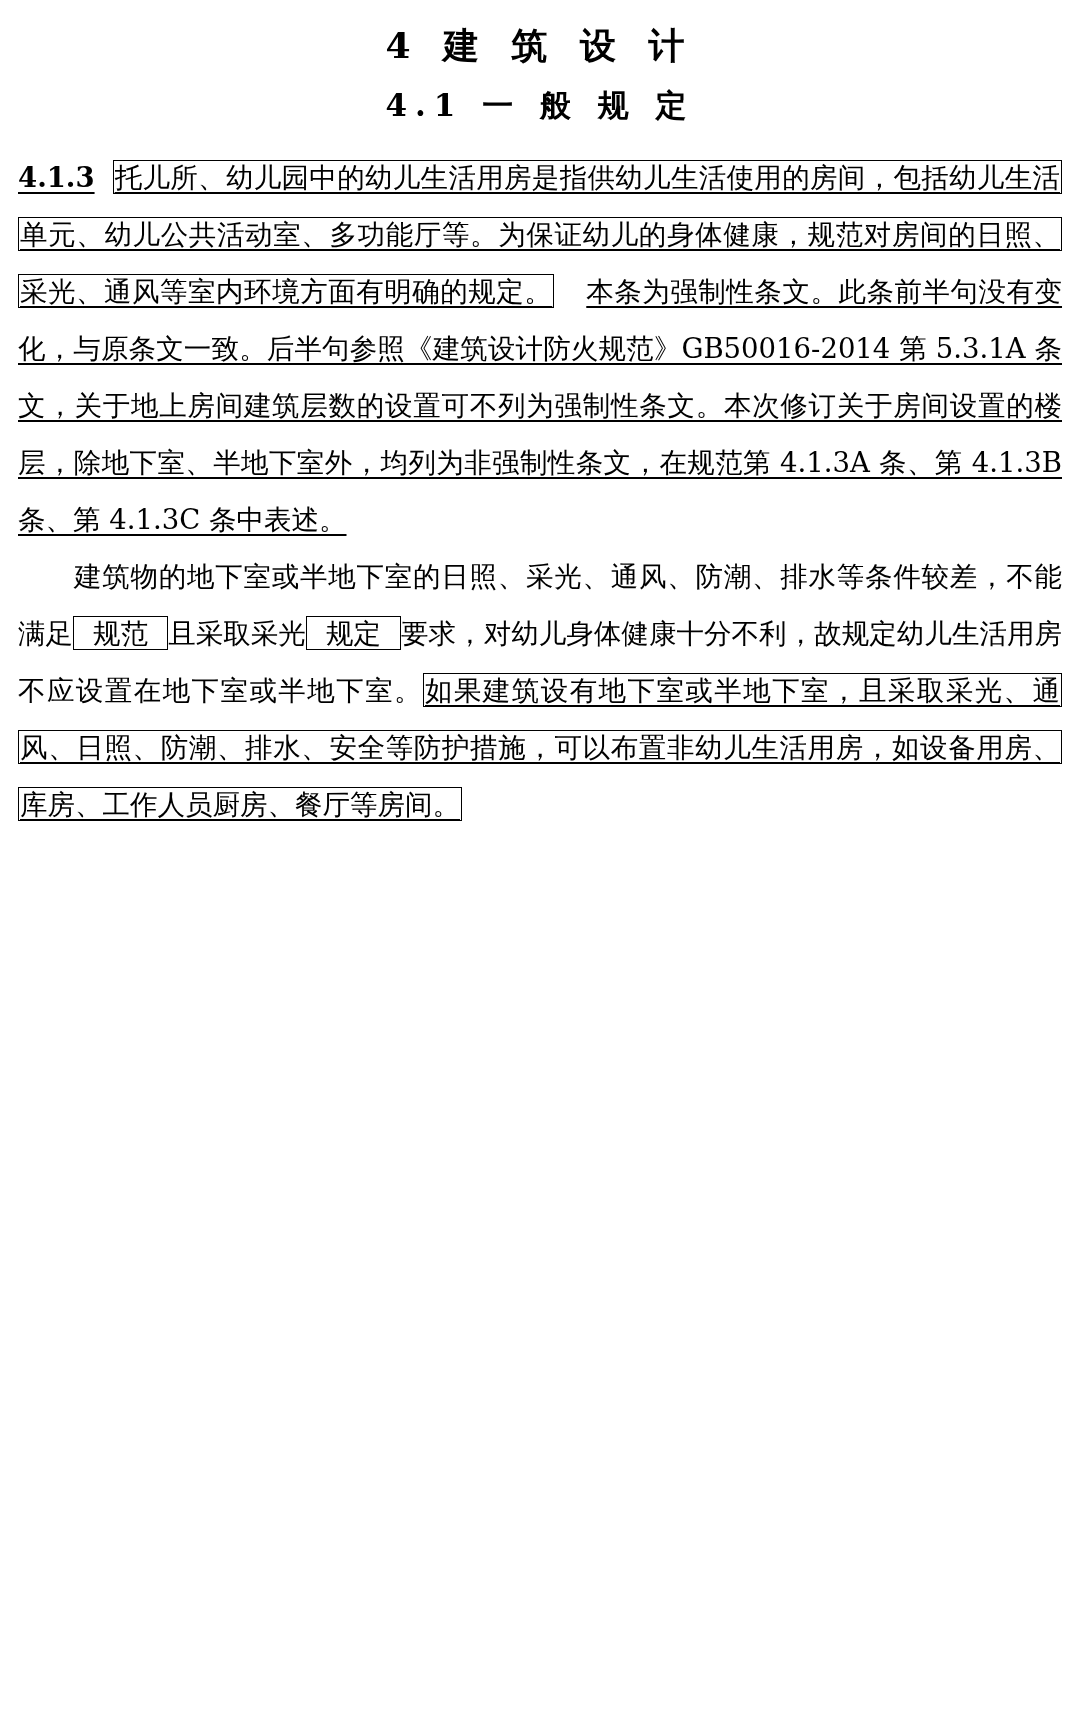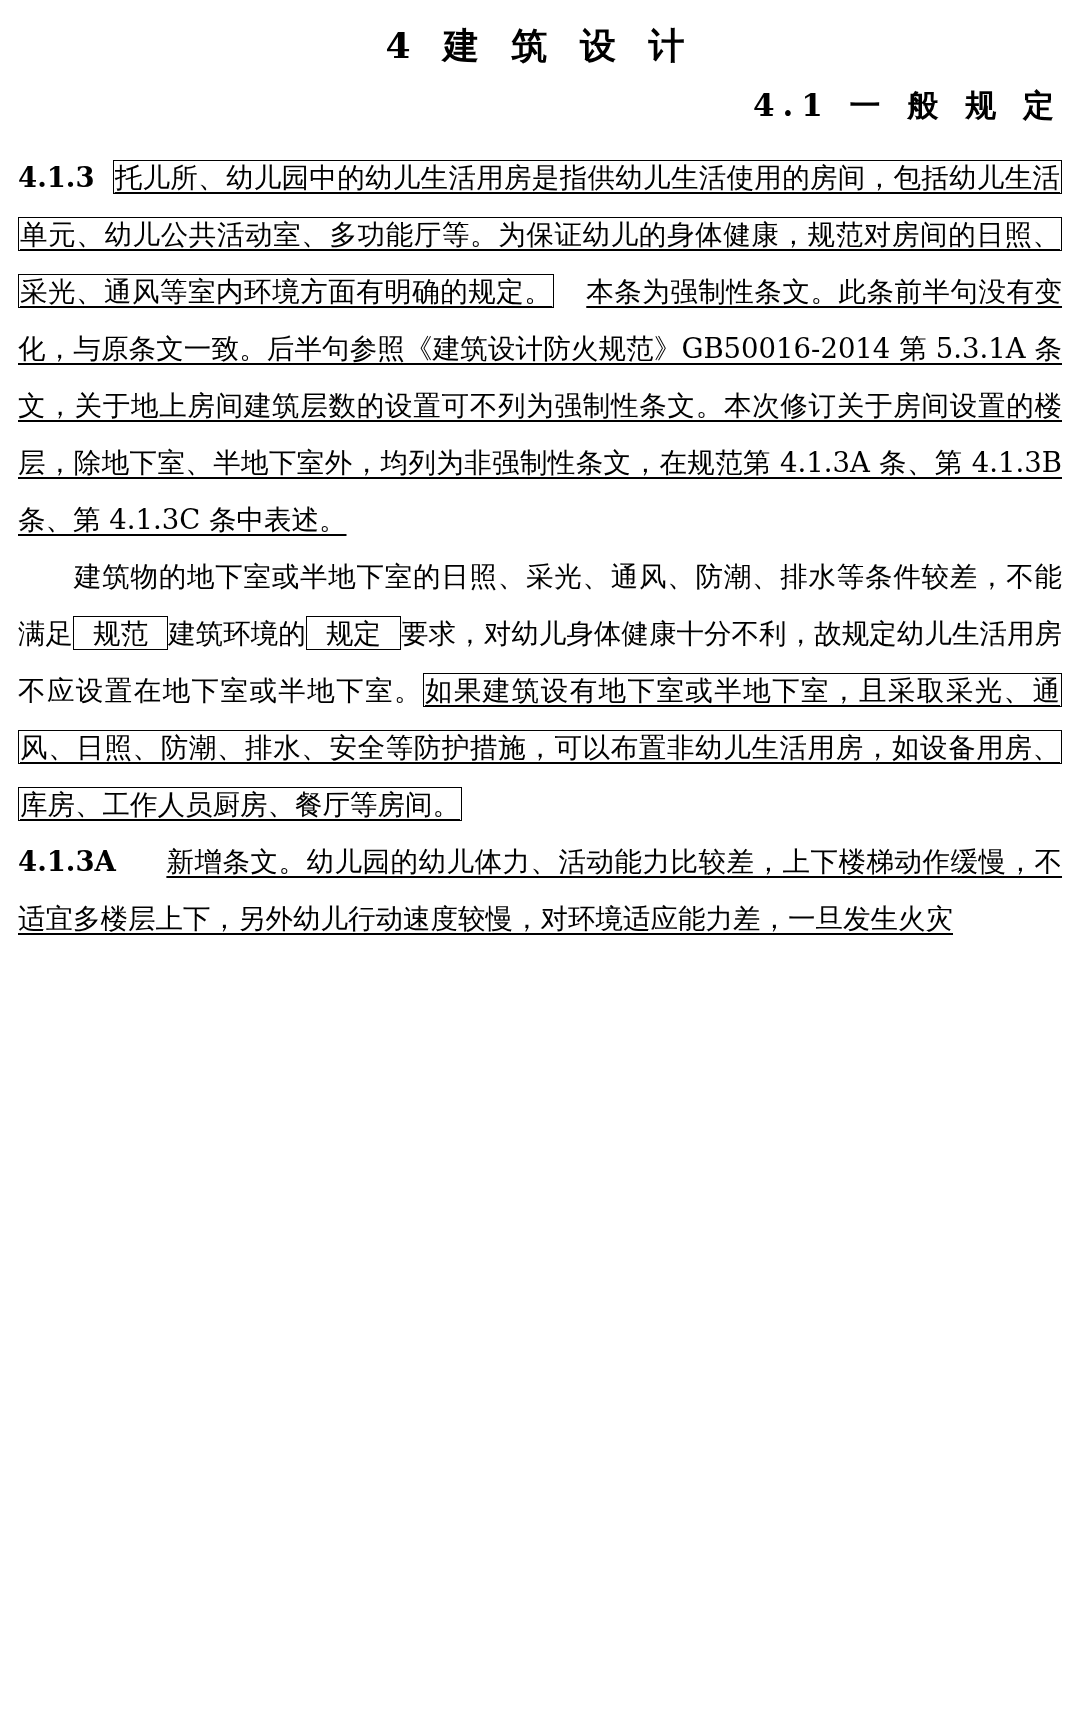--- a/index.html
+++ b/index.html
@@ -26,39 +26,40 @@
   }
   .chapter-title {
     text-align: center;
     font-size: 36px;
     font-weight: bold;
     letter-spacing: 10px;
     margin: 8px 0 14px 0;
     font-family: "DejaVu Serif", "Liberation Serif", serif;
   }
   .section-title {
-    text-align: right;
+    text-align: center;
     font-size: 31px;
     font-weight: bold;
     letter-spacing: 8px;
     margin: 0 0 22px 0;
   }
   p.para {
     font-size: 27.5px;
     line-height: 57px;
     margin: 0;
     text-align: justify;
     text-justify: inter-ideograph;
     letter-spacing: 0px;
   }
   .indent {
     text-indent: 56px;
   }
   .clause-num {
     font-weight: bold;
+    text-decoration: underline;
     text-underline-offset: 5px;
   }
   
   .u {
     text-decoration: underline;
     text-underline-offset: 5px;
     text-decoration-thickness: 1.5px;
     margin-left: 32px;
   }
   
@@ -85,23 +86,20 @@
 
     <h1 class="chapter-title">4 建 筑 设 计</h1>
 
     <h2 class="section-title">4.1  一 般 规 定</h2>
 
     <p class="para">
       <span class="clause-num">4.1.3</span><span>&nbsp;&nbsp;</span><span class="boxu">托儿所、幼儿园中的幼儿生活用房是指供幼儿生活使用的房间，包括幼儿生活单元、幼儿公共活动室、多功能厅等。为保证幼儿的身体健康，规范对房间的日照、采光、通风等室内环境方面有明确的规定。</span><span class="u">本条为强制性条文。此条前半句没有变化，与原条文一致。后半句参照《建筑设计防火规范》GB50016-2014 第 5.3.1A 条文，关于地上房间建筑层数的设置可不列为强制性条文。本次修订关于房间设置的楼层，除地下室、半地下室外，均列为非强制性条文，在规范第 4.1.3A 条、第 4.1.3B 条、第 4.1.3C 条中表述。</span>
     </p>
 
     <p class="para indent">
-      <span>建筑物的地下室或半地下室的日照、采光、通风、防潮、排水等条件较差，不能满足</span><span class="box">规范</span><span>建筑环境的</span><span class="box">规定</span><span>要求，对幼儿身体健康十分不利，故规定幼儿生活用房不应设置在地下室或半地下室。</span><span class="boxu">如果建筑设有地下室或半地下室，且采取采光、通风、日照、防潮、排水、安全等防护措施，可以布置非幼儿生活用房，如设备用房、库房、工作人员厨房、餐厅等房间。</span>
+      <span>建筑物的地下室或半地下室的日照、采光、通风、防潮、排水等条件较差，不能满足</span><span class="box">规范</span><span>且采取采光</span><span class="box">规定</span><span>要求，对幼儿身体健康十分不利，故规定幼儿生活用房不应设置在地下室或半地下室。</span><span class="boxu">如果建筑设有地下室或半地下室，且采取采光、通风、日照、防潮、排水、安全等防护措施，可以布置非幼儿生活用房，如设备用房、库房、工作人员厨房、餐厅等房间。</span>
     </p>
 
 
 
-    <p class="para">
-      <span class="clause-num">4.1.3A</span><span>&nbsp;&nbsp;</span><span class="u">新增条文。幼儿园的幼儿体力、活动能力比较差，上下楼梯动作缓慢，不适宜多楼层上下，另外幼儿行动速度较慢，对环境适应能力差，一旦发生火灾</span>
-    </p>
 
   </div>
 </div>
 
 </body></html>

